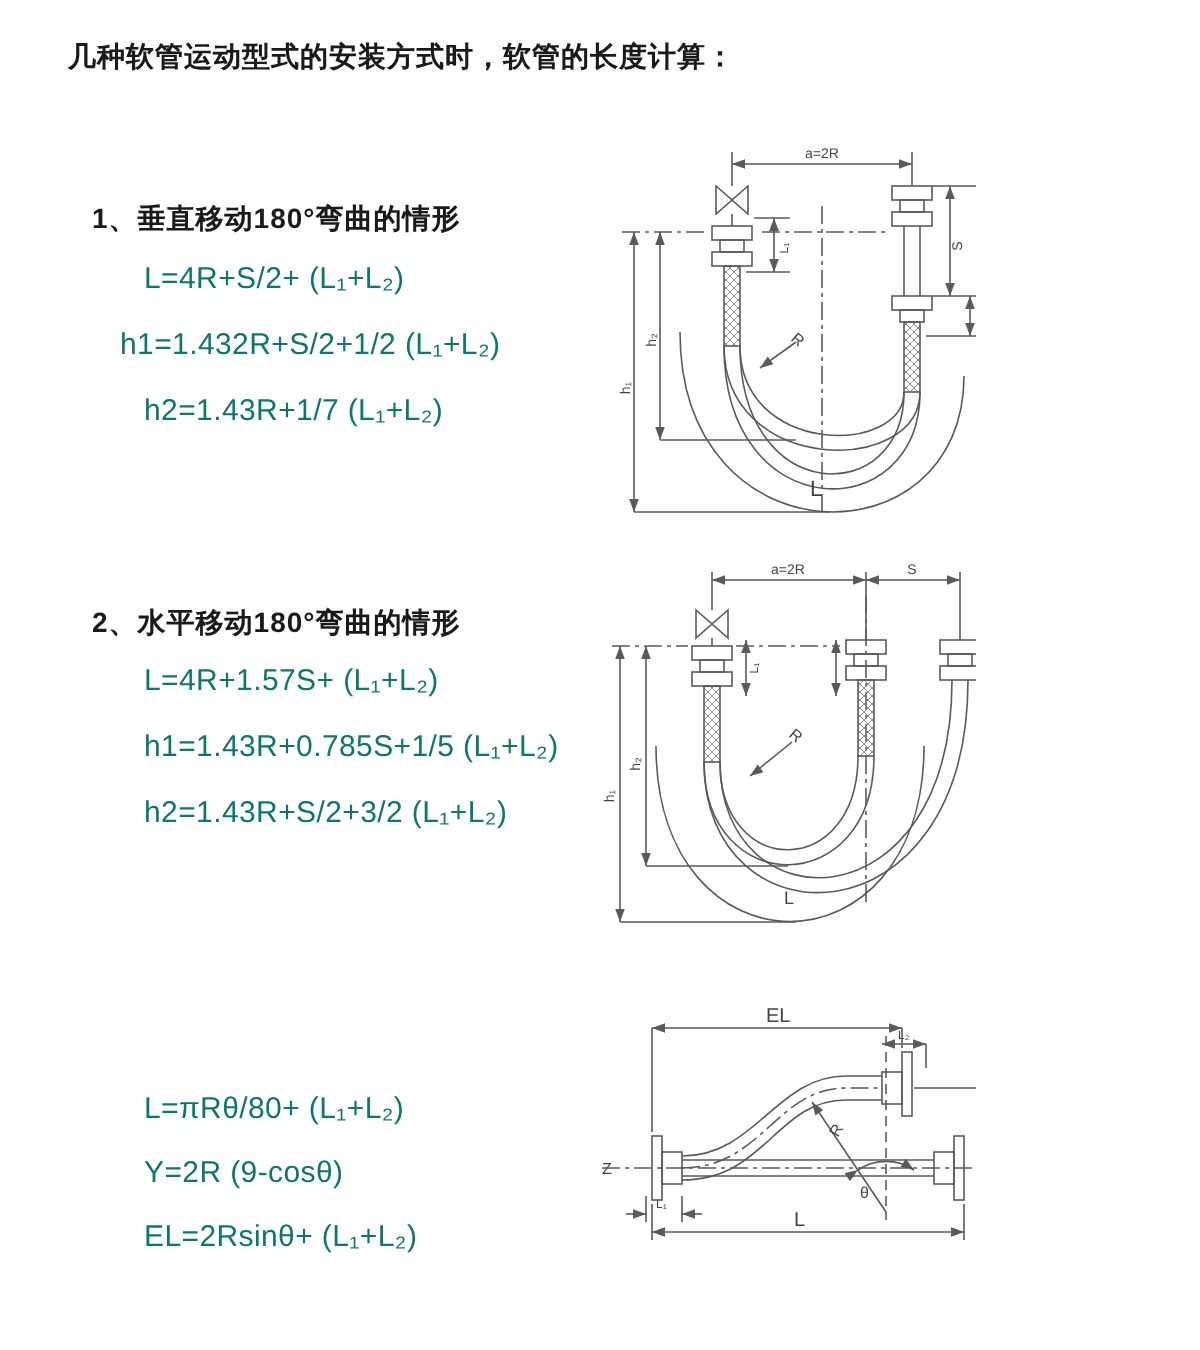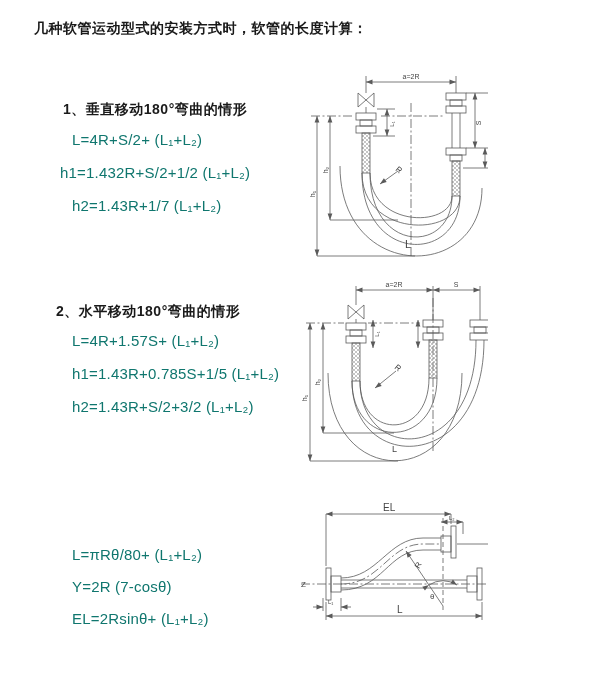--- a/index.html
+++ b/index.html
@@ -14,32 +14,32 @@
   svg { overflow:visible; }
   svg text { font-family:"Liberation Sans","DejaVu Sans",sans-serif; fill:#444; }
 </style>
 </head>
 <body>
 
 <div class="page">
 
   <div class="abs title" style="left:34px;top:20px;">几种软管运动型式的安装方式时，软管的长度计算：</div>
 
-  <div class="abs heading" style="left:46px;top:101px;margin-left:17px;">1、垂直移动180°弯曲的情形</div>
+  <div class="abs heading" style="left:46px;top:101px;">1、垂直移动180°弯曲的情形</div>
   <div class="abs formula" style="left:72px;top:131px;">L=4R+S/2+ (L₁+L₂)</div>
   <div class="abs formula" style="left:60px;top:164px;">h1=1.432R+S/2+1/2 (L₁+L₂)</div>
   <div class="abs formula" style="left:72px;top:197px;">h2=1.43R+1/7 (L₁+L₂)</div>
 
-  <div class="abs heading" style="left:56px;top:303px;text-align:right;">2、水平移动180°弯曲的情形</div>
+  <div class="abs heading" style="left:46px;top:303px;text-align:right;">2、水平移动180°弯曲的情形</div>
   <div class="abs formula" style="left:72px;top:332px;">L=4R+1.57S+ (L₁+L₂)</div>
   <div class="abs formula" style="left:72px;top:365px;">h1=1.43R+0.785S+1/5 (L₁+L₂)</div>
   <div class="abs formula" style="left:72px;top:398px;">h2=1.43R+S/2+3/2 (L₁+L₂)</div>
 
   <div class="abs formula" style="left:72px;top:546px;">L=πRθ/80+ (L₁+L₂)</div>
-  <div class="abs formula" style="left:72px;top:578px;">Y=2R (7-cosθ)</div>
+  <div class="abs formula" style="left:72px;top:578px;">Y=2R (9-cosθ)</div>
   <div class="abs formula" style="left:72px;top:610px;">EL=2Rsinθ+ (L₁+L₂)</div>
 
   <svg class="abs" style="left:303px;top:68px;" width="290" height="195" viewBox="0 0 290 195">
     <defs>
       <pattern id="braid1" width="4" height="4" patternUnits="userSpaceOnUse">
         <path d="M0,0 L4,4 M4,0 L0,4" stroke="#8a8a8a" stroke-width="0.5" fill="none"></path>
       </pattern>
       <path id="ar1" d="M0,0 L2.4,6.5 L-2.4,6.5 Z"></path>
     </defs>
     <g stroke="#5a5a5a" stroke-width="0.8" fill="none">

